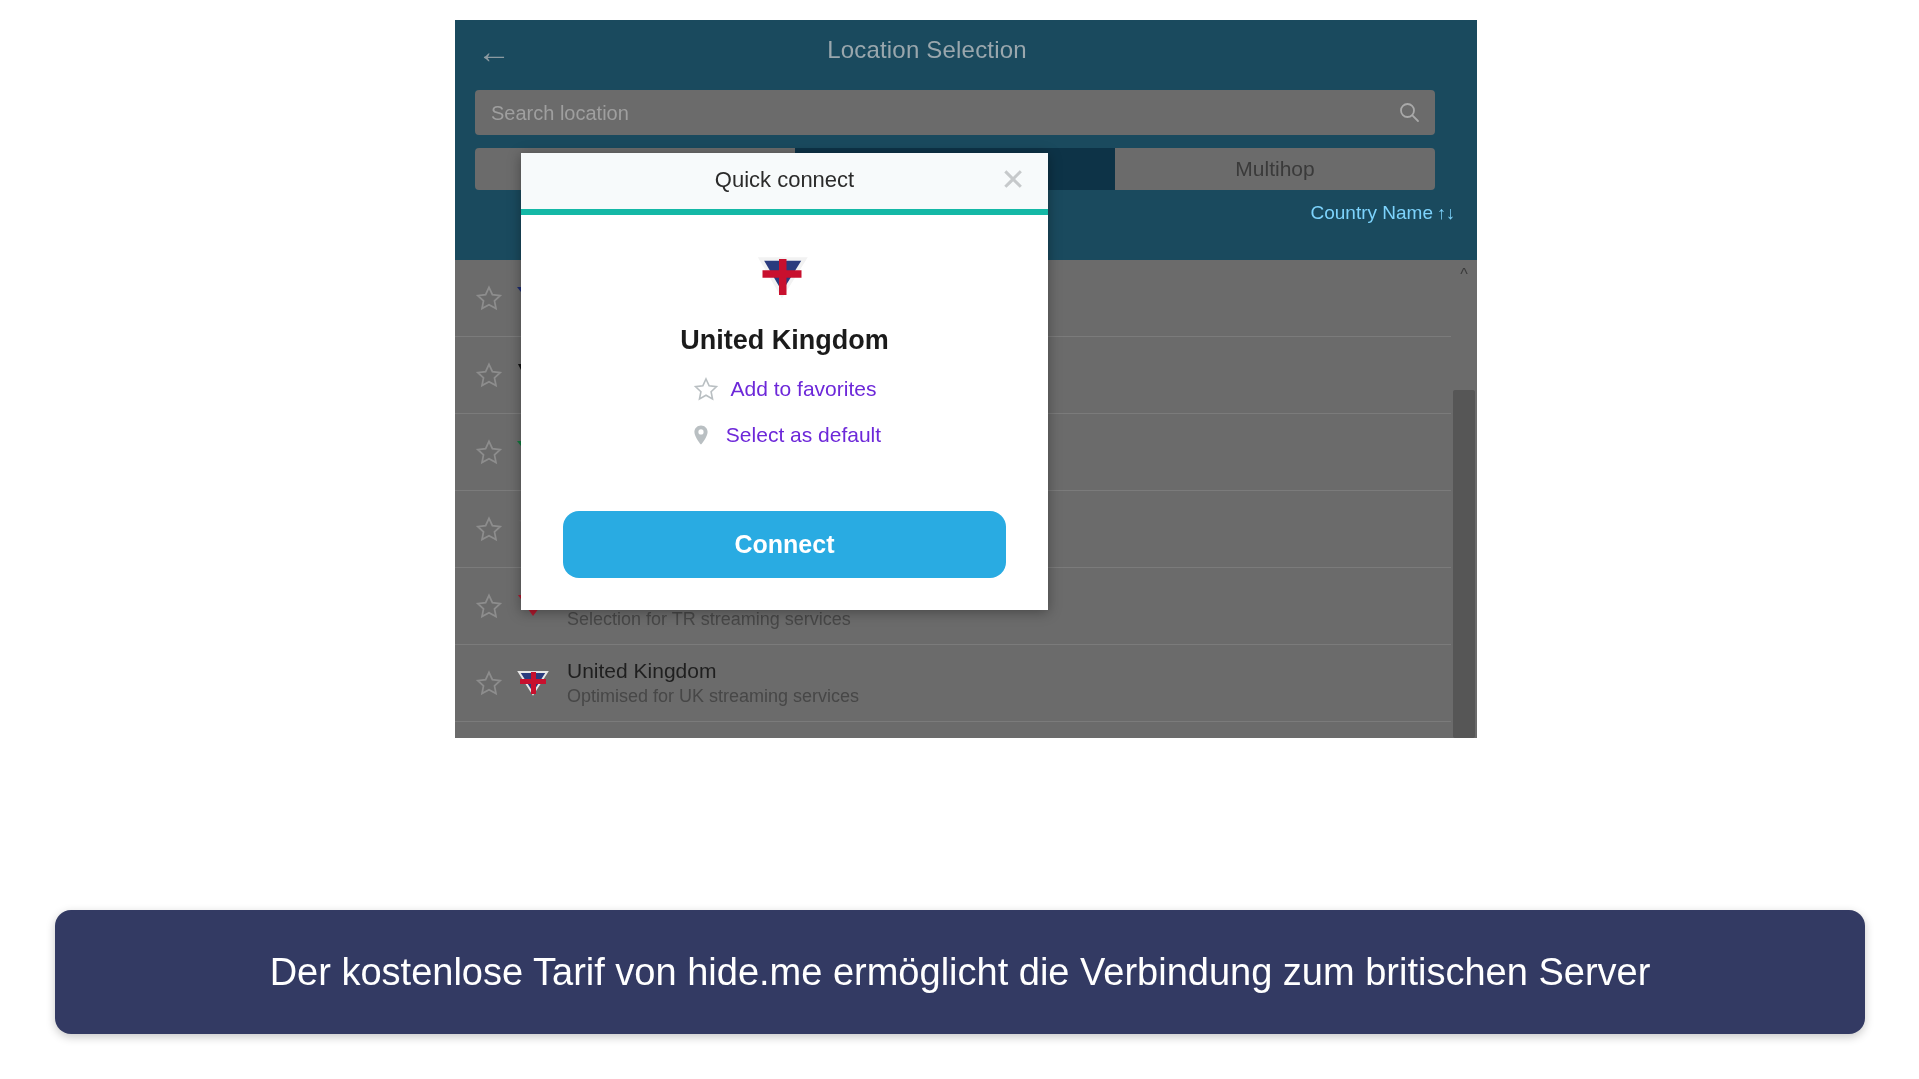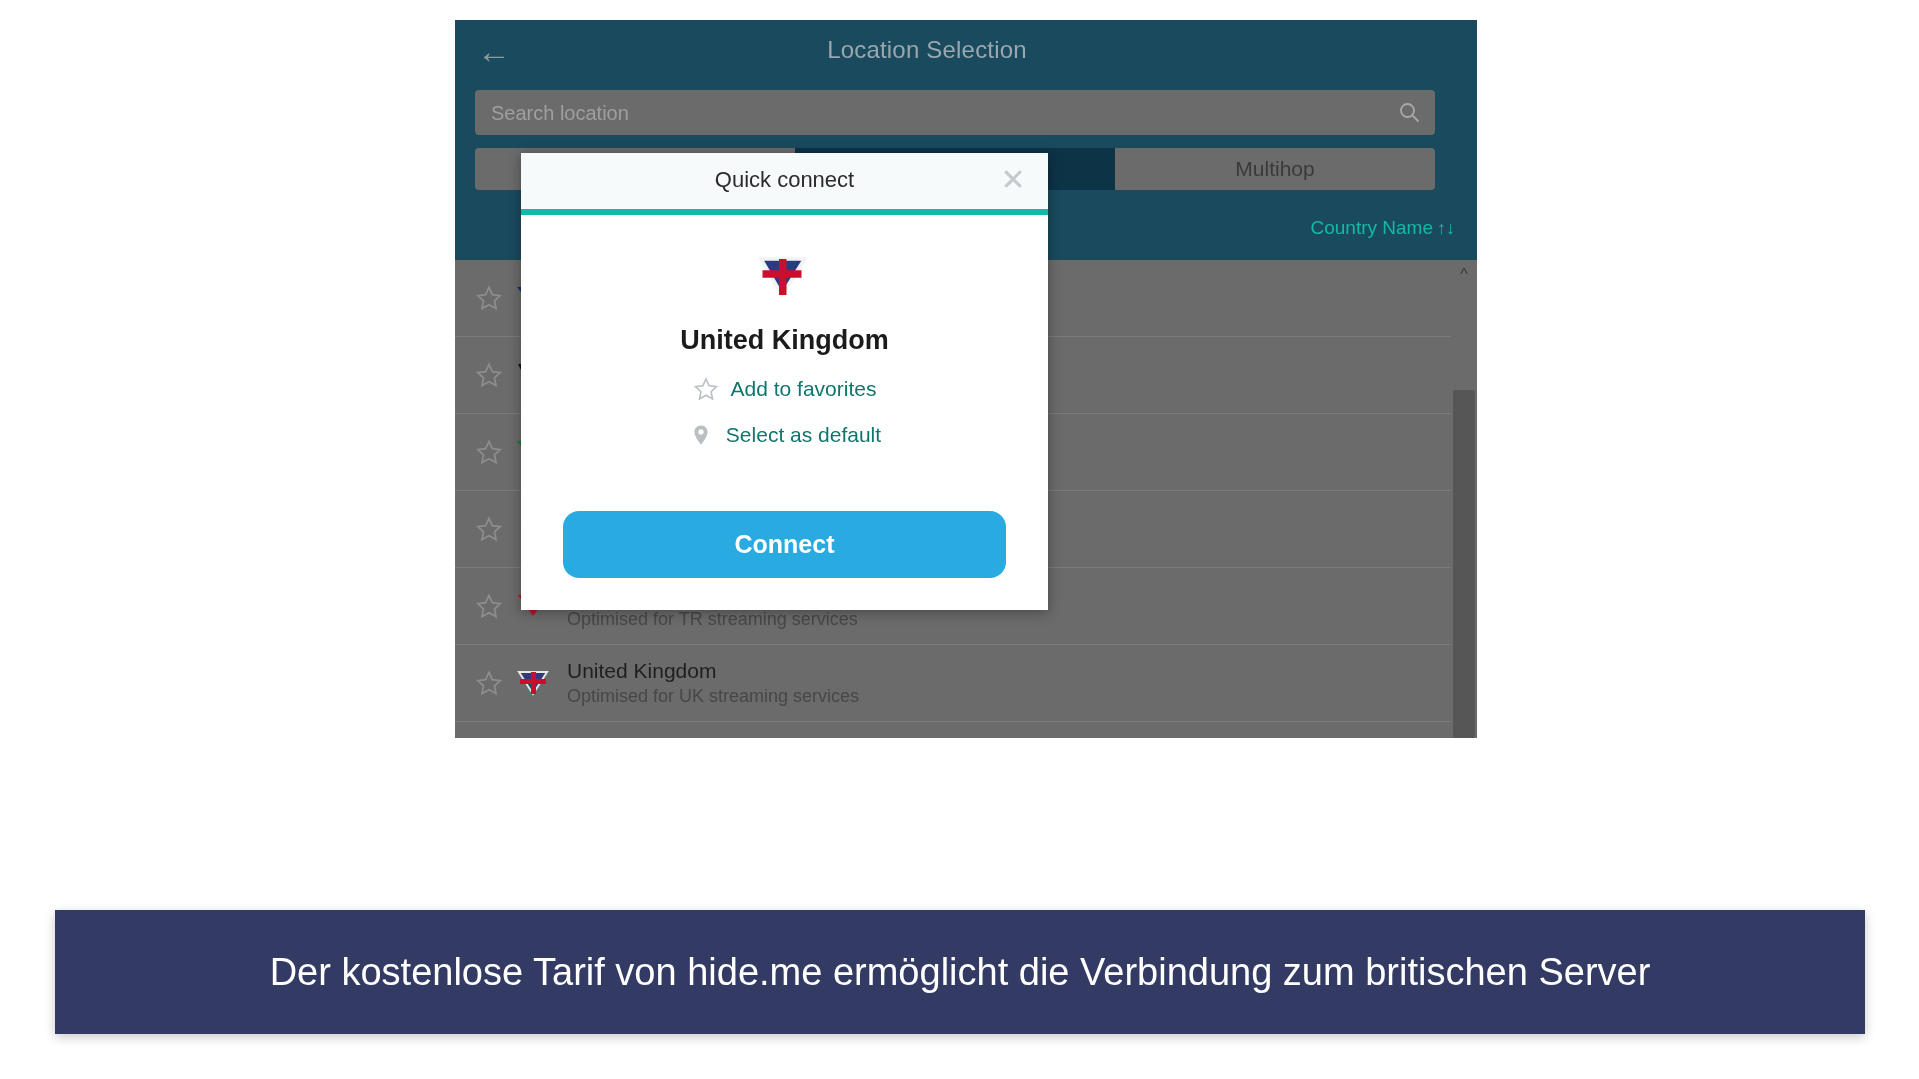--- a/index.html
+++ b/index.html
@@ -132,22 +132,22 @@
   
   .sortbar {
     position: absolute;
     left: 0; top: 174px;
     width: 1022px;
     height: 66px;
     background: #1a4a5e;
   }
   .sort-label {
     position: absolute;
-    right: 22px; top: 23px;
-    color: #14b8a6;
+    right: 22px; top: 8px;
+    color: #7dd3fc;
     font-size: 19px;
     cursor: pointer;
     user-select: none;
     white-space: nowrap;
   }
   .sort-arrows { margin-left: 4px; font-size: 18px; }
 
   
   .list {
     position: absolute;
@@ -279,21 +279,21 @@
     margin-top: 22px;
     color: #1b1b1b;
     font-size: 27px;
     font-weight: bold;
   }
   .modal-action {
     margin-top: 20px;
     display: flex;
     align-items: center;
     gap: 12px;
-    color: #0f766e;
+    color: #6d28d9;
     font-size: 21px;
     cursor: pointer;
     user-select: none;
   }
   .modal-action .ic { width: 26px; height: 26px; display:flex; align-items:center; justify-content:center; }
   .connect-btn {
     position: absolute;
     left: 42px;
     bottom: 38px;
     width: 443px;
@@ -309,21 +309,21 @@
   }
 
   
   .caption {
     position: absolute;
     left: 55px;
     top: 910px;
     width: 1810px;
     height: 124px;
     background: #333a63;
-    border-radius: 0;
+    border-radius: 16px;
     box-shadow: 0 3px 10px rgba(0,0,0,.22);
     display: flex;
     align-items: center;
     justify-content: center;
     text-align: center;
     color: #ffffff;
     font-size: 38px;
     line-height: 50px;
     padding: 0 40px;
     box-sizing: border-box;
@@ -451,21 +451,21 @@
         <span class="flag">
           <svg width="40" height="30" viewBox="0 0 40 30">
               <polygon points="3,4 34,4 18,25" fill="#b3192e"></polygon>
               <circle cx="15" cy="12" r="6" fill="#efefef"></circle>
               <circle cx="18" cy="12" r="5" fill="#b3192e"></circle>
               <polygon points="22,9 24.2,11.8 22,14.6 25,13 27.5,14.4 26.4,11.7 27.8,9.6 24.8,10.2" fill="#efefef"></polygon>
             </svg>
         </span>
         <span class="row-texts">
           <span class="row-name">Turkey</span>
-          <span class="row-sub">Optimised for TR streaming services</span>
+          <span class="row-sub">Selection for TR streaming services</span>
         </span>
       </div>
 
       <div class="row">
         <span class="row-star">
           <svg width="28" height="28" viewBox="0 0 24 24" fill="none" stroke="#8d8d8d" stroke-width="1.5">
               <polygon points="12,2.8 14.9,9.1 21.6,9.9 16.7,14.5 18,21.1 12,17.8 6,21.1 7.3,14.5 2.4,9.9 9.1,9.1"></polygon>
             </svg>
         </span>
         <span class="flag">

